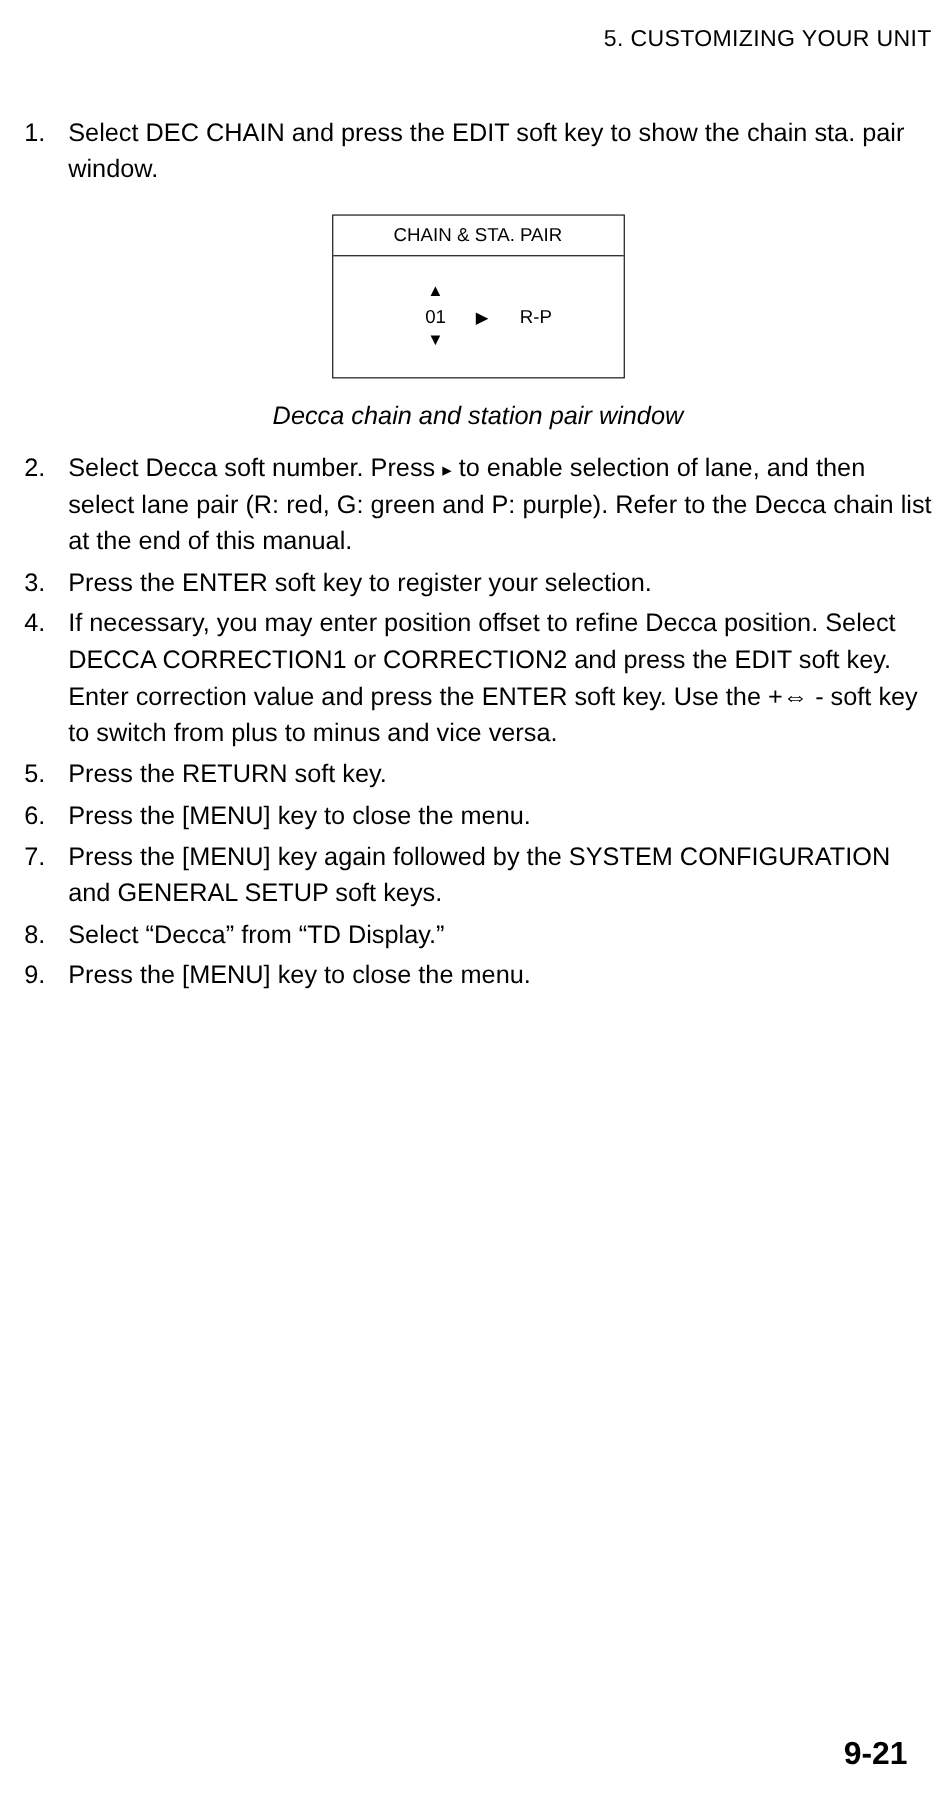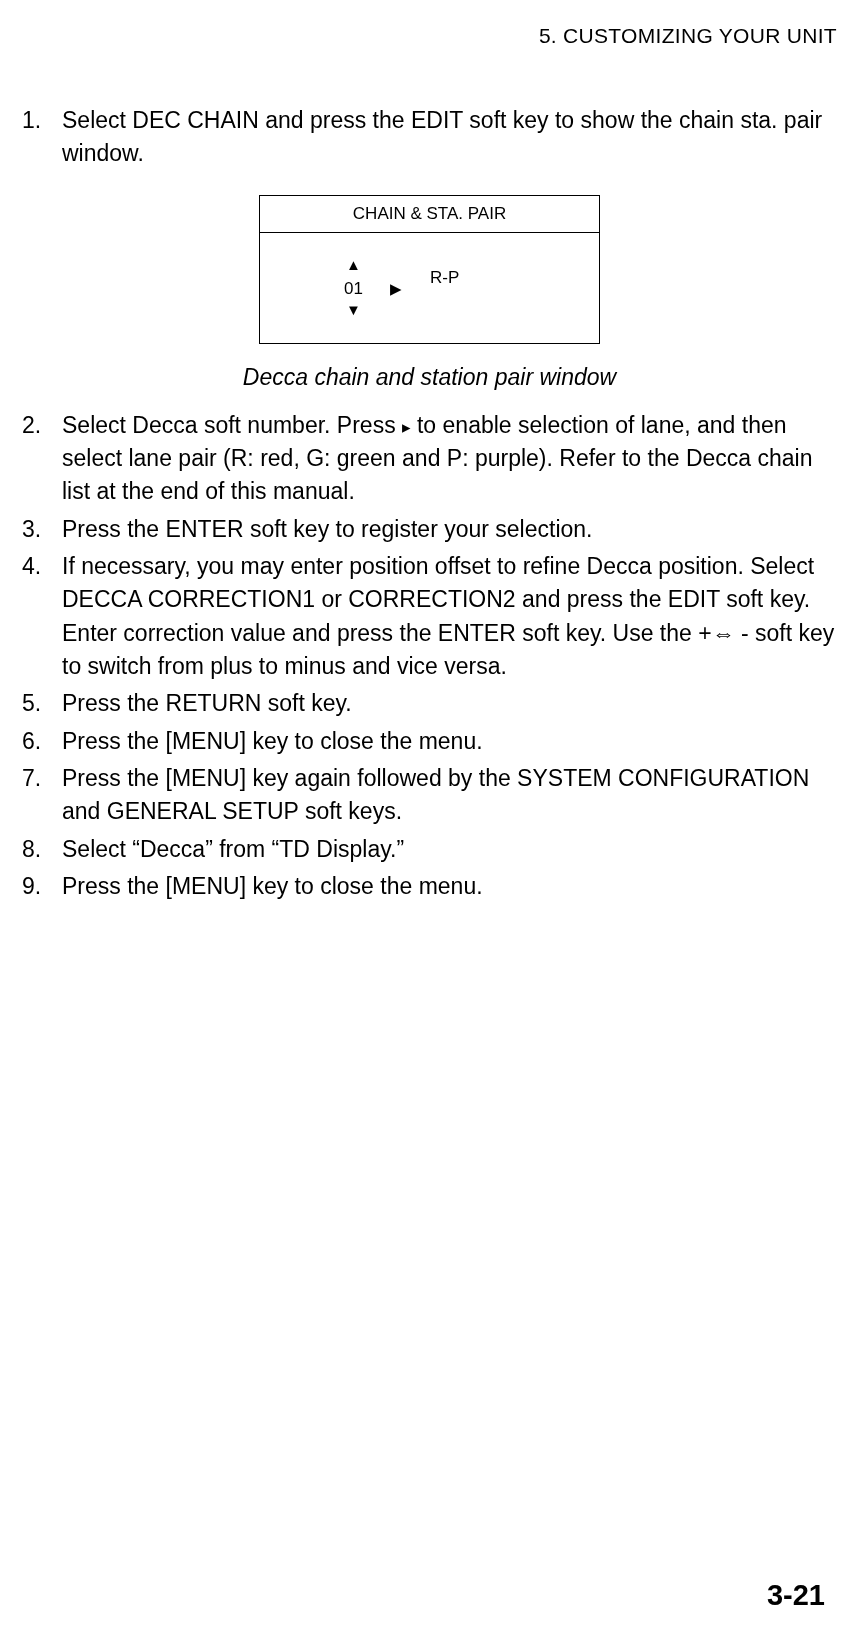--- a/index.html
+++ b/index.html
@@ -5,21 +5,21 @@
     * { box-sizing: border-box; margin: 0; padding: 0; }
     body {
       font-family: Arial, Helvetica, sans-serif;
       background: #fff;
       width: 855px;
       height: 1634px;
       position: relative;
       color: #000;
     }
     .page {
-      padding: 24px 18px 24px 22px;
+      padding: 24px 8px 24px 22px;
     }
     .header-right {
       text-align: right;
       font-size: 21px;
       font-weight: normal;
       letter-spacing: 0.3px;
       margin-top: 0;
       margin-bottom: 56px;
       padding-right: 0;
     }
@@ -43,21 +43,21 @@
       flex: 1;
     }
     .figure-wrap {
       text-align: center;
       margin-top: 24px;
       margin-bottom: 18px;
     }
     .figure {
       display: inline-block;
       border: 1.5px solid #000;
-      width: 341px;
+      width: 266px;
       text-align: center;
       font-family: Arial, Helvetica, sans-serif;
     }
     .figure-header {
       padding: 8px 0 8px 0;
       font-size: 17px;
       border-bottom: 1.5px solid #000;
     }
     .figure-body {
       height: 110px;
@@ -83,21 +83,21 @@
     }
     .figure-body .right-tri {
       position: absolute;
       left: 130px;
       top: 47px;
       font-size: 15px;
     }
     .figure-body .lane-pair {
       position: absolute;
       left: 170px;
-      top: 35px;
+      top: 46px;
       font-size: 17px;
     }
     .figure-footer {
       border-top: 1.5px solid #000;
       padding: 14px 0 22px 0;
       font-size: 17px;
     }
     .figure-caption {
       font-style: italic;
       font-size: 23px;
@@ -187,13 +187,13 @@
     <div class="txt">Select “Decca” from “TD Display.”</div>
   </div>
 
   <div class="ol-num">
     <div class="num">9.</div>
     <div class="txt">Press the [MENU] key to close the menu.</div>
   </div>
 
 </div>
 
-<div class="page-num">3-21</div>
+<div class="page-num">9-21</div>
 
 </body></html>

